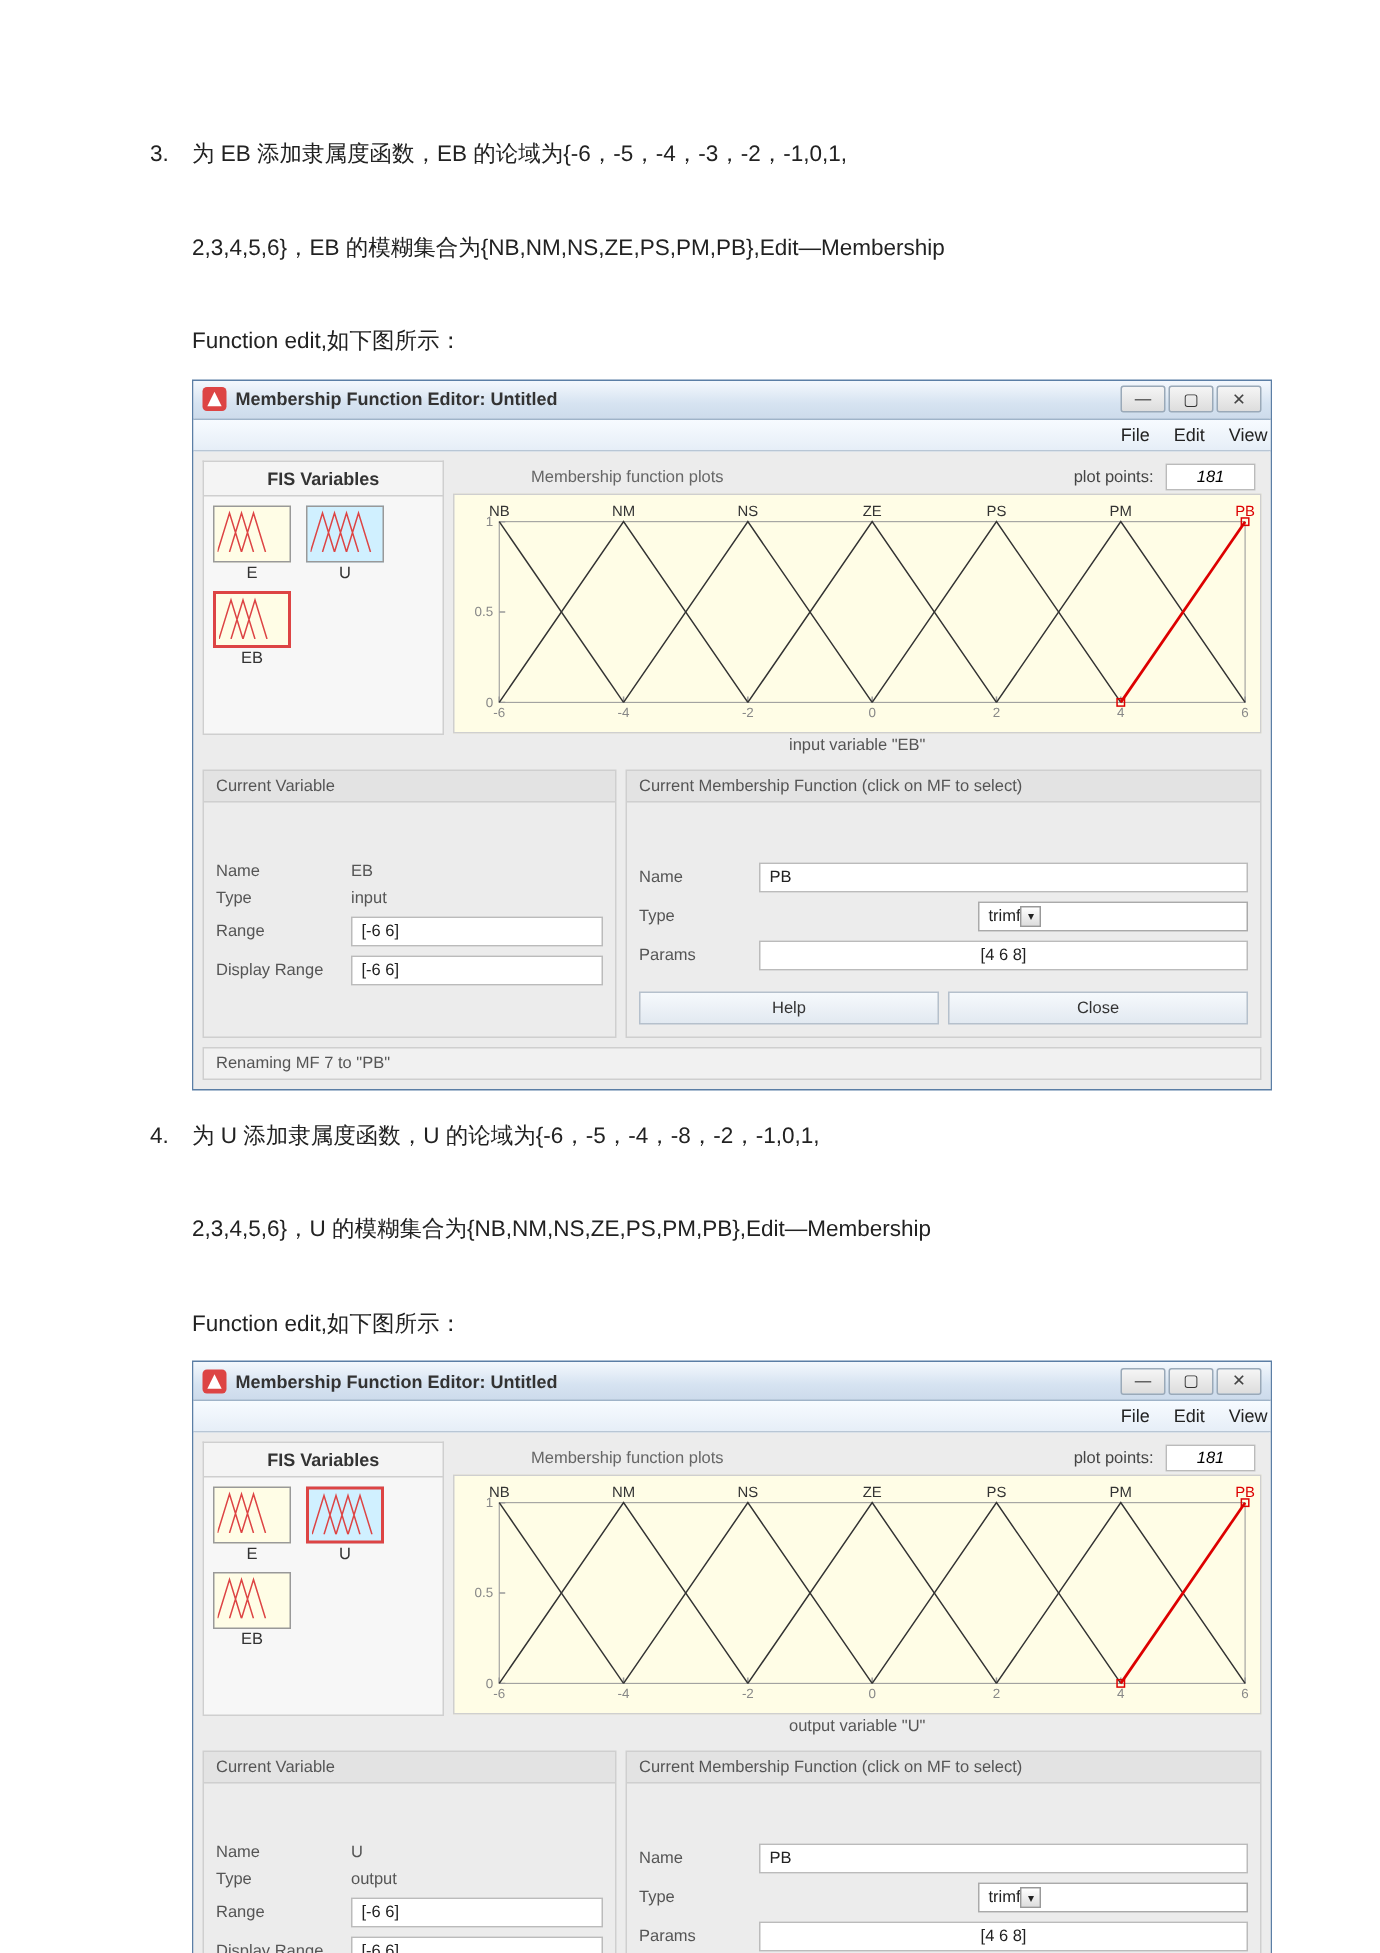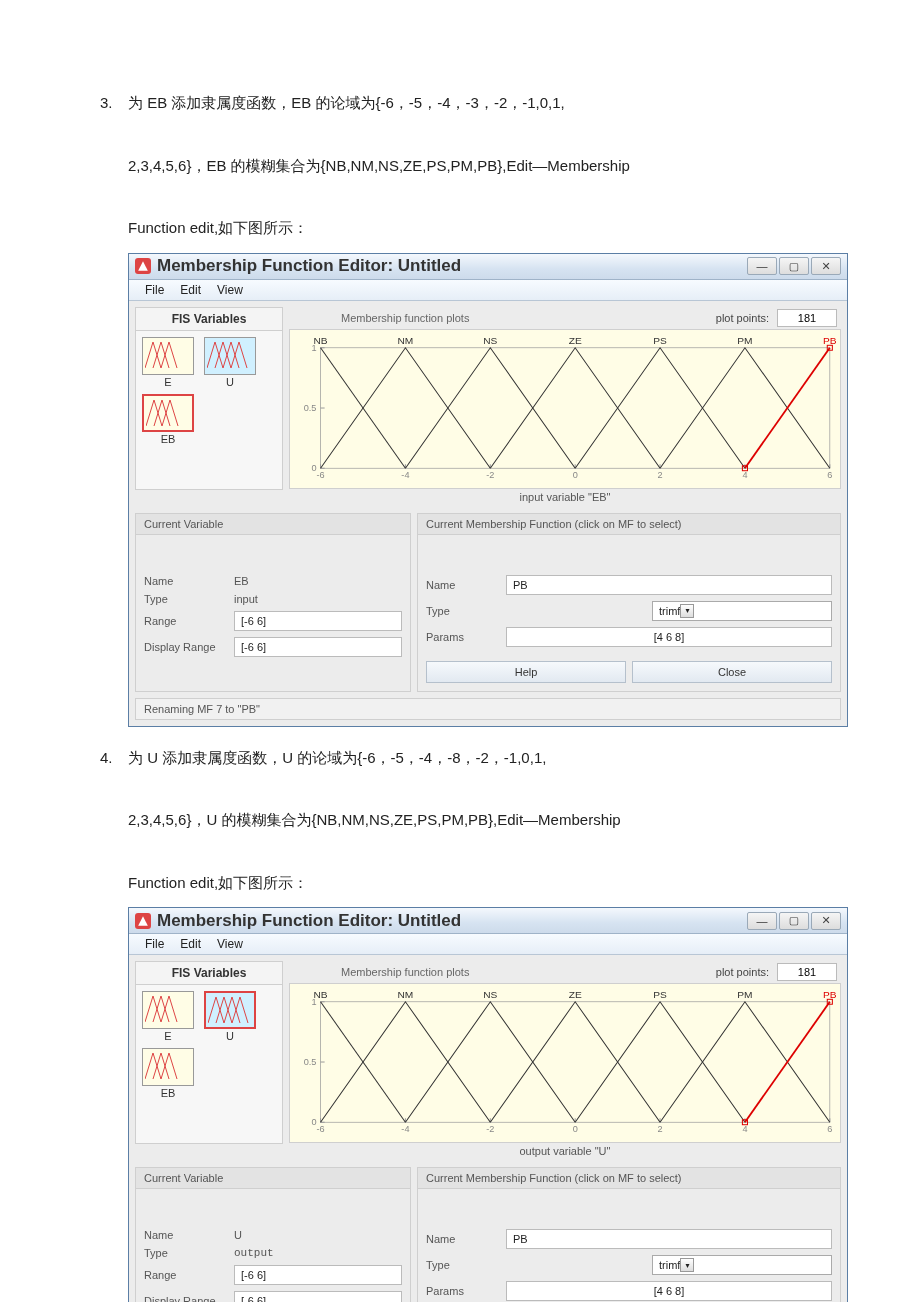--- a/index.html
+++ b/index.html
@@ -43,45 +43,45 @@
     background: linear-gradient(#f4f8fd, #d6e3f1 60%, #cddbeb);
     border-bottom: 1px solid #9fb3c8;
   }
   .titlebar .ico {
     width: 16px; height: 16px;
     background: #d44; border-radius: 3px;
     margin-right: 6px;
     display: inline-flex; align-items: center; justify-content: center;
   }
   .titlebar .ico svg { fill: #fff; }
-  .titlebar .title { flex: 1; font-weight: 600; color: #333; font-size: 17px; }
+  .titlebar .title { flex: 1; font-weight: 600; color: #333; font-size: 12px; }
   .tb-btns { display: flex; gap: 2px; }
   .tb-btn {
     width: 30px; height: 18px;
     background: linear-gradient(#f5f5f5,#ddd);
     border: 1px solid #9aa9b8;
     border-radius: 2px;
     display: flex; align-items: center; justify-content: center;
     font-size: 11px; color: #333;
   }
   .tb-close { color: #444; }
   .menubar {
     background: linear-gradient(#f7fbff, #e6eef7);
     border-bottom: 1px solid #b8c6d5;
-    padding: 3px 16px;
-    display: flex; gap: 16px;
+    padding: 3px 2px;
+    display: flex; gap: 16px; justify-content: flex-end;
   }
   .body-area {
     background: #ececec;
     padding: 6px 6px 6px 6px;
   }
   
   .top-row { display: flex; gap: 6px; }
   .fis-panel {
-    width: 148px;
+    width: 161px;
     display: flex; flex-direction: column;
   }
   .fis-title {
     background: #f4f4f4;
     border: 1px solid #cfcfcf;
     border-bottom: none;
     text-align: center;
     padding: 4px 0;
     font-weight: 600;
     color: #333;
@@ -111,20 +111,21 @@
     display: flex; justify-content: flex-end; align-items: center;
     gap: 8px; padding: 2px 4px;
     background: #ececec;
     font-size: 11px; color: #444;
   }
   .plot-header .mfp { margin-right: auto; color: #666; margin-left: 48px;}
   .plot-header input {
     width: 60px; height: 18px; background: #fff; border: 1px solid #bbb;
     text-align: center; font-size: 11px;
     padding: 0;
+    font-style: italic;
   }
   .plot-box {
     height: 160px;
     background: #fffde6;
     border: 1px solid #cfcfcf;
     position: relative;
   }
   .plot-caption { text-align: center; color: #555; font-size: 11px; margin-top: 2px; margin-bottom: 4px;}
   
   
@@ -472,21 +473,21 @@
       </div>
     </div>
 
     <div class="mid-row">
       <div class="cv-panel">
         <div class="panel-head">Current Variable</div>
         <div class="cv-grid">
           <div class="label">Name</div>
           <div style="font-size:11px;color:#555;">U</div>
           <div class="label">Type</div>
-          <div style="font-size:11px;color:#555;font-family:Liberation Mono, monospace;">output</div>
+          <div style="font-size:11px;color:#555;">output</div>
           <div class="label">Range</div>
           <div class="field">[-6 6]</div>
           <div class="label">Display Range</div>
           <div class="field">[-6 6]</div>
         </div>
       </div>
       <div class="mf-panel">
         <div class="panel-head">Current Membership Function (click on MF to select)</div>
         <div class="mf-grid">
           <div class="label">Name</div>

